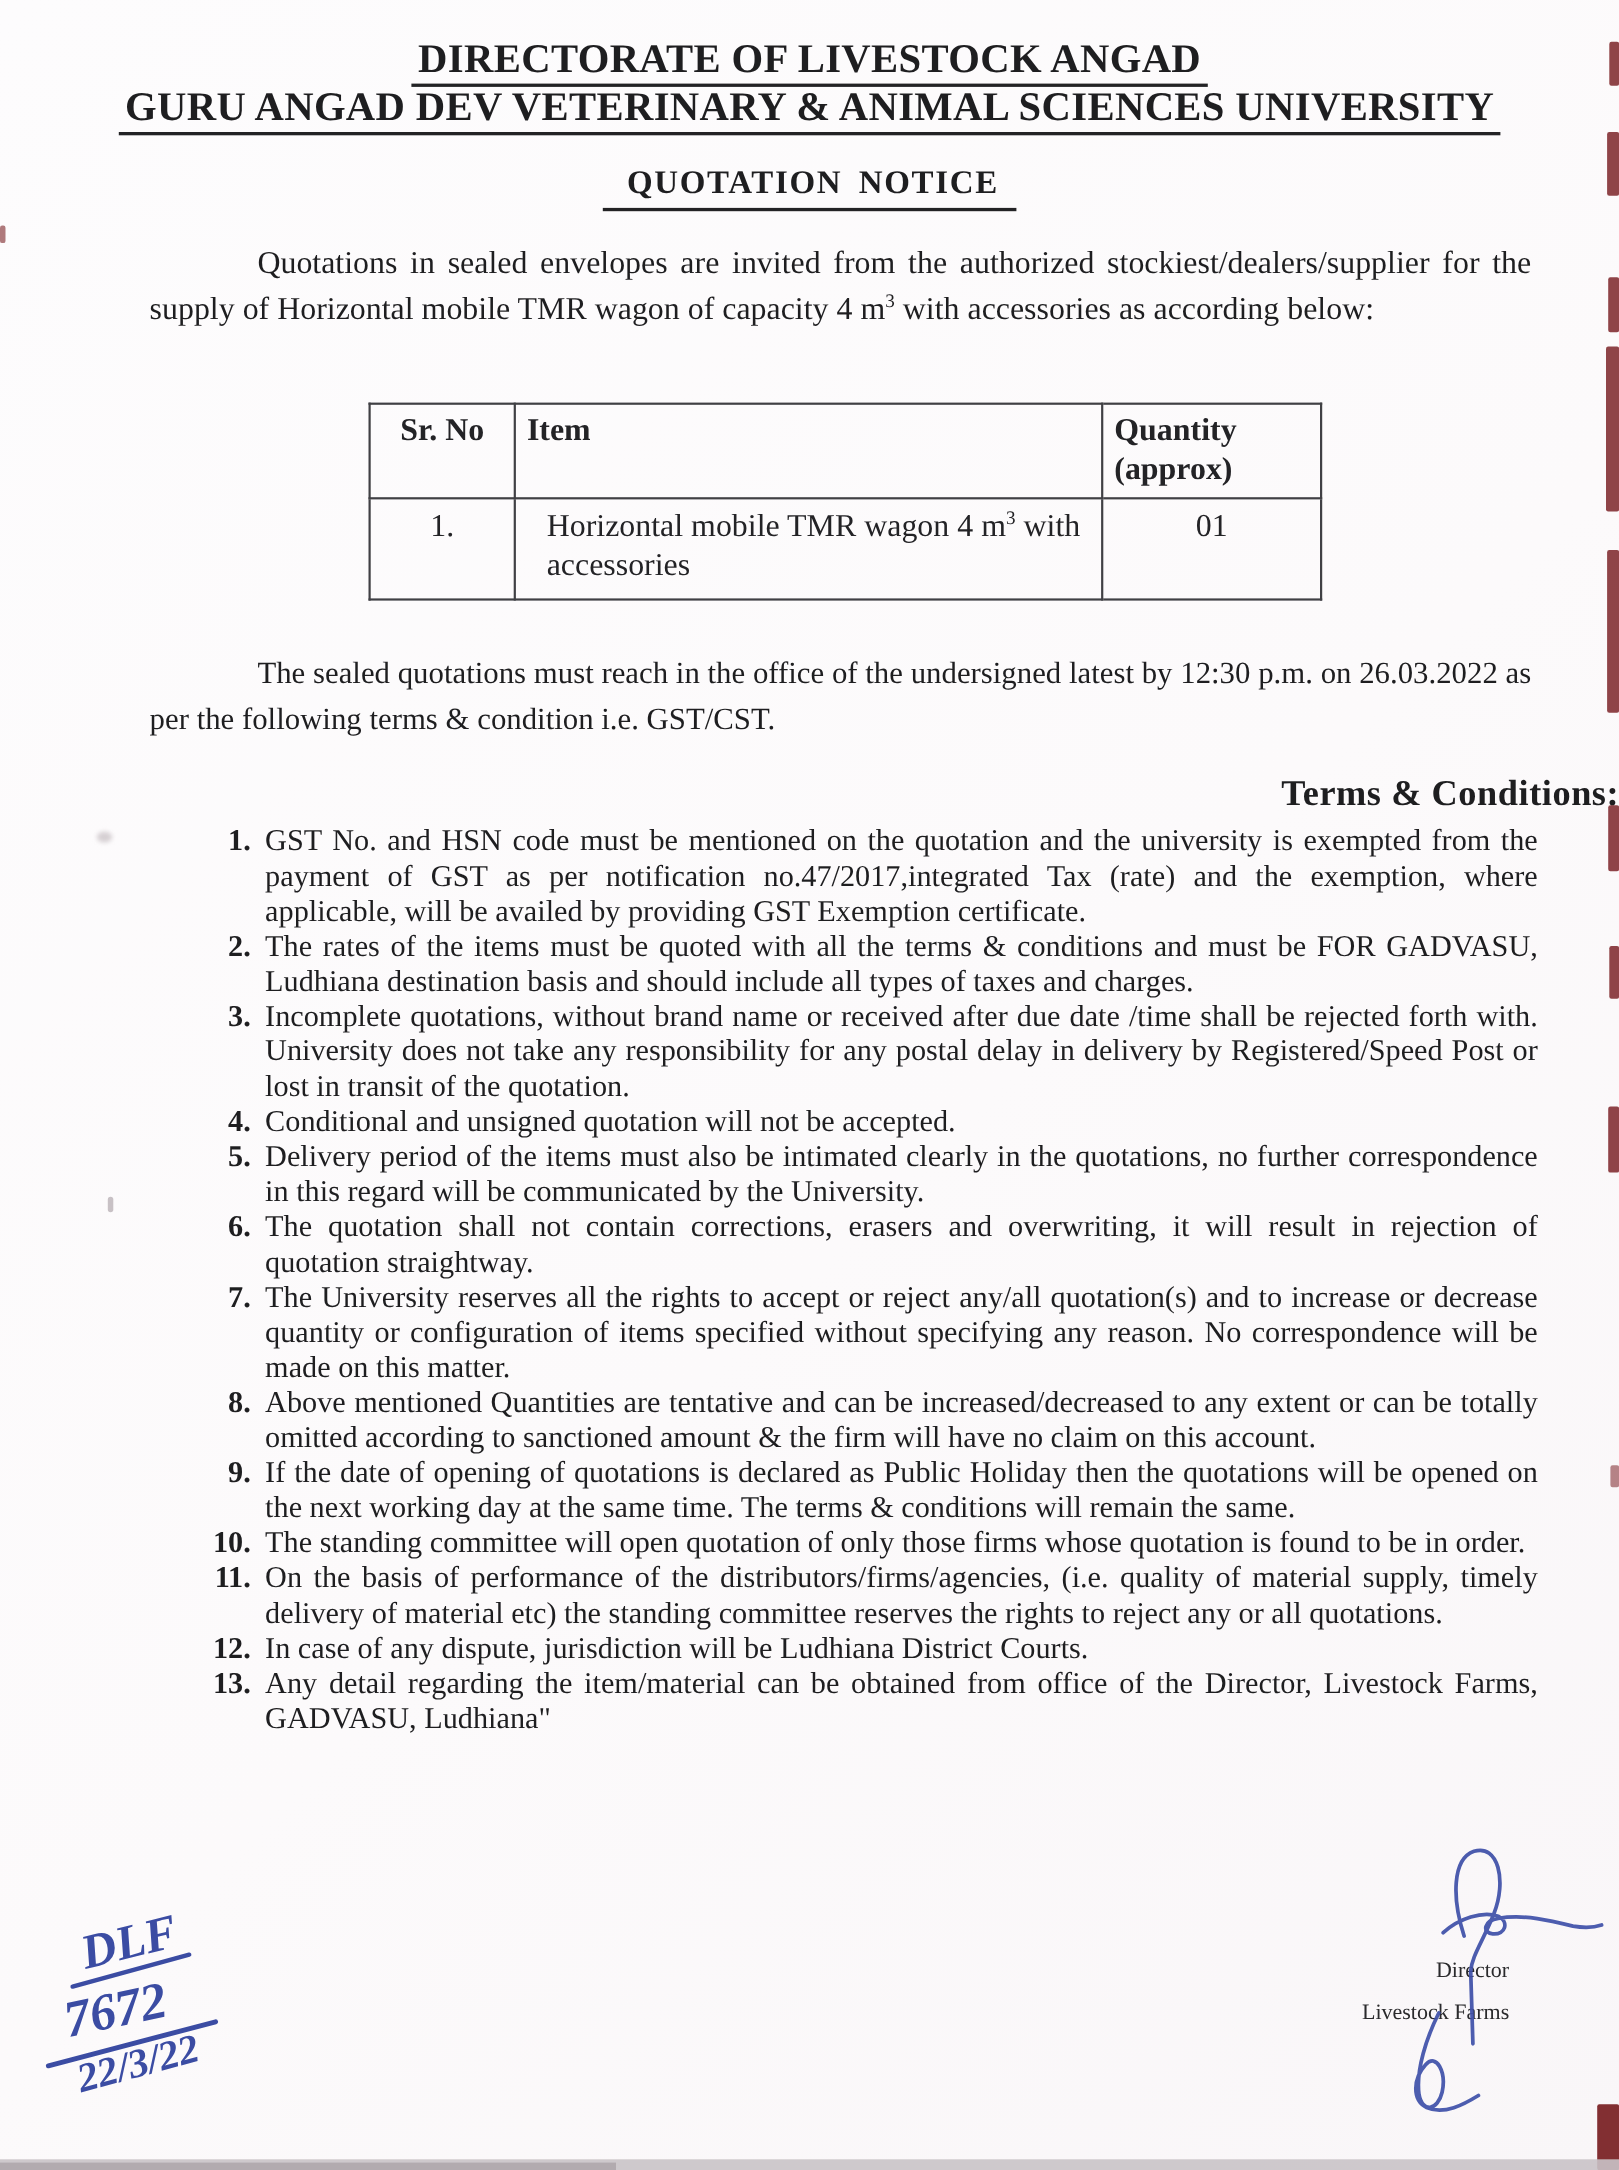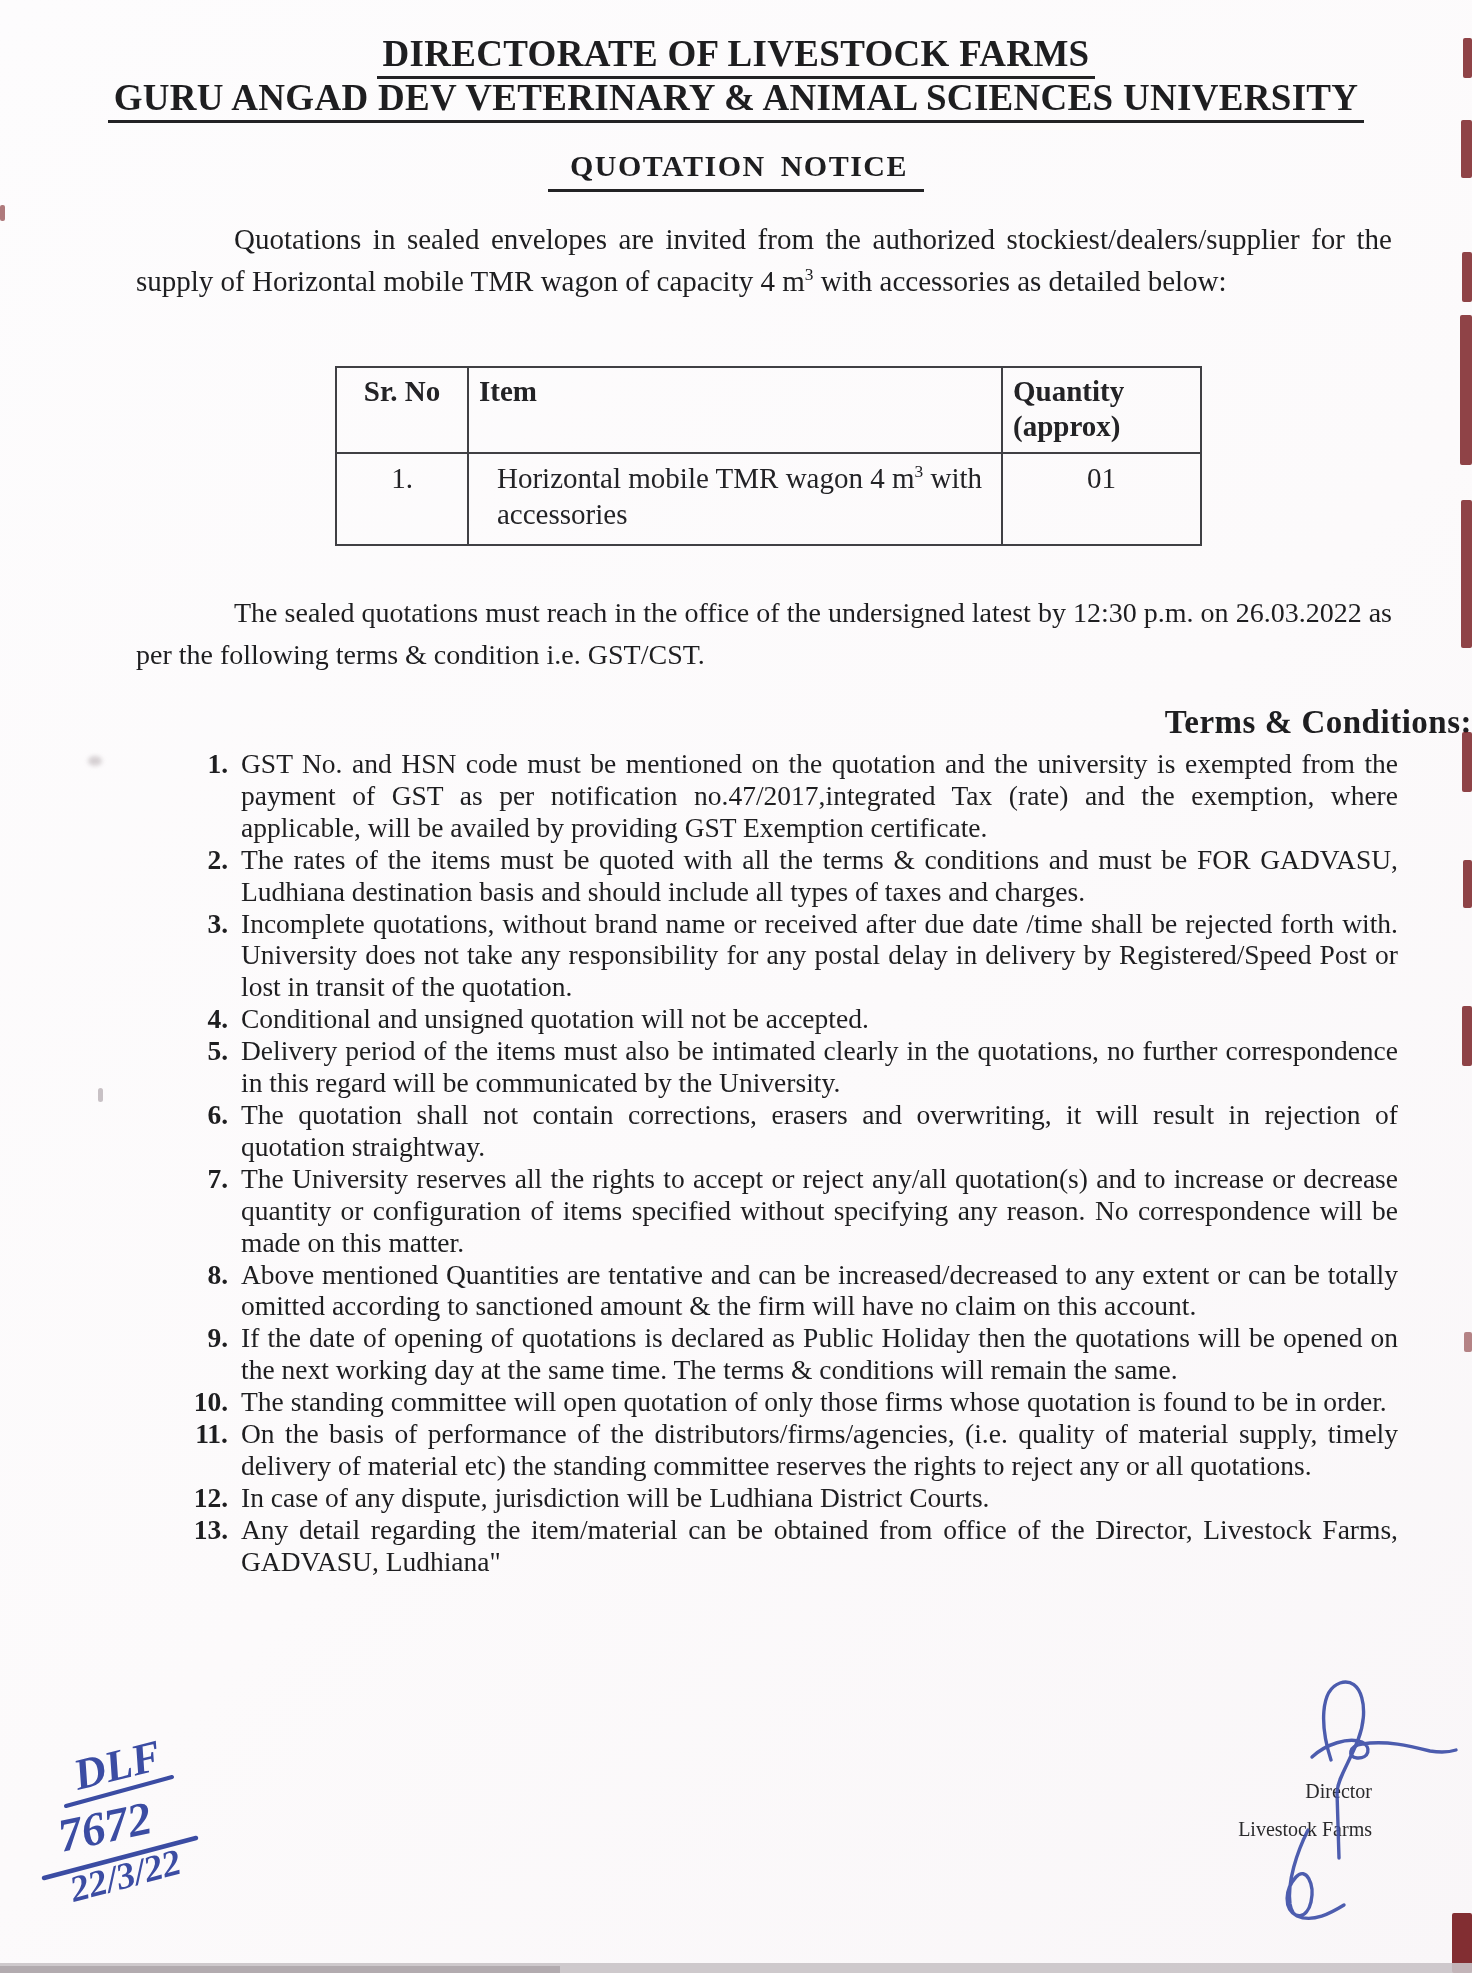--- a/index.html
+++ b/index.html
@@ -72,30 +72,30 @@
   .art{position:absolute;pointer-events:none;}
   .a-red{background:#7c2428;border-radius:2px;opacity:.85;filter:blur(.7px);}
   .a-soft{border-radius:50%;filter:blur(2px);}
 </style>
 </head>
 <body>
 
 <div class="page">
 
   <div class="hdr t1">
-    <span class="u">DIRECTORATE OF LIVESTOCK FARMS</span>
+    <span class="u">DIRECTORATE OF LIVESTOCK ANGAD</span>
   </div>
   <div class="hdr t2">
     <span class="u">GURU ANGAD DEV VETERINARY &amp; ANIMAL SCIENCES UNIVERSITY</span>
   </div>
   <div class="hdr notice">
     <span class="u">QUOTATION NOTICE</span>
   </div>
 
-  <p class="para p1"><span>Quotations in sealed envelopes are invited from the authorized stockiest/dealers/supplier for the supply of Horizontal mobile TMR wagon of capacity 4 m</span><sup>3</sup><span> with accessories as detailed below:</span></p>
+  <p class="para p1"><span>Quotations in sealed envelopes are invited from the authorized stockiest/dealers/supplier for the supply of Horizontal mobile TMR wagon of capacity 4 m</span><sup>3</sup><span> with accessories as according below:</span></p>
 
   <table class="qtable">
     <colgroup>
         <col class="c1">
         <col class="c2">
         <col class="c3">
       </colgroup>
     <tbody>
         <tr class="hrow">
       <th class="h-sr">Sr. No</th>

